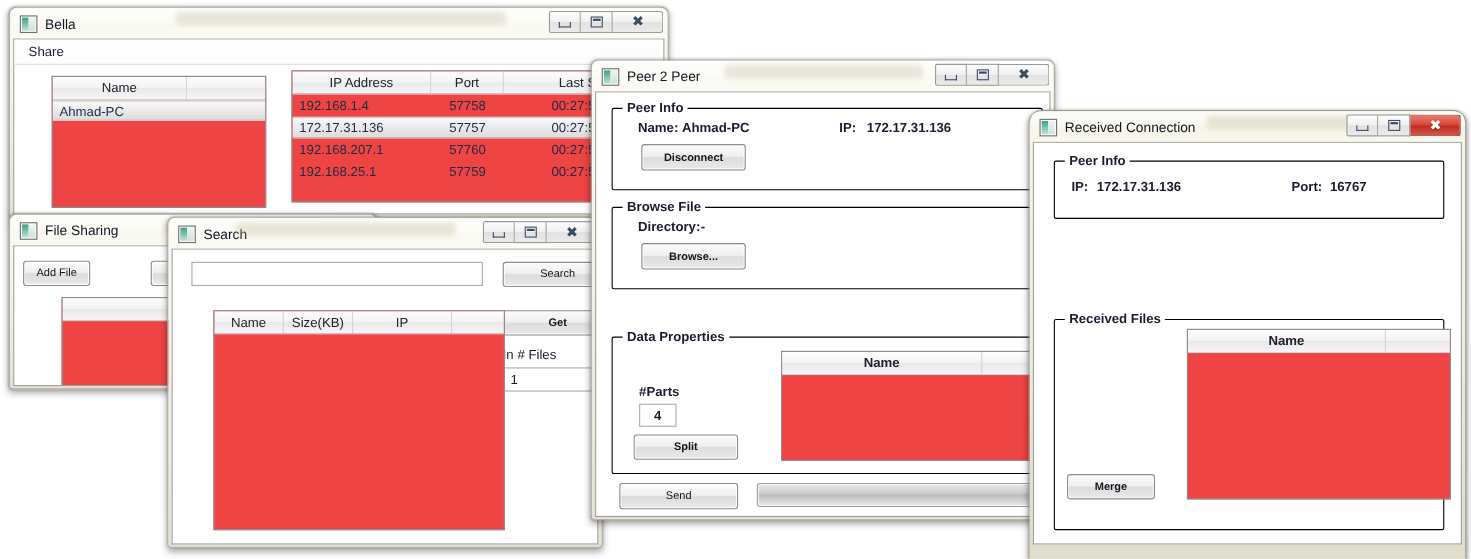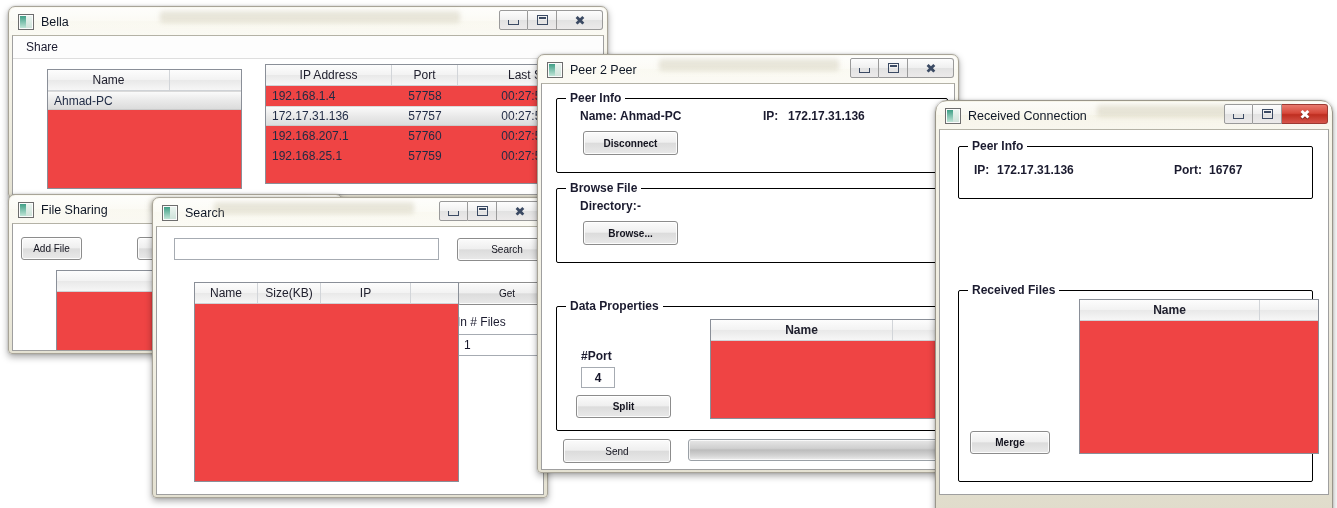--- a/index.html
+++ b/index.html
@@ -375,21 +375,21 @@
           <span class="glyph-max"></span>
         </div>
       <div class="wbtn close">
           <span class="glyph-x">✖</span>
         </div>
     </div>
   </div>
   <div class="client" style="height:269px;">
     <div class="tbox" style="left:17px; top:11px; width:265px; height:22px;" title=""></div>
     <div class="btn" style="left:300px; top:11px; width:100px; height:23px;">Search</div>
-    <div class="btn" style="left:300px; top:55px; width:100px; height:23px;">Get</div>
+    <div class="btn" style="left:300px; top:55px; width:100px; height:23px;font-weight:bold;">Get</div>
     <div class="lbl" style="left:300px; top:88px;">In # Files</div>
     <div class="tbox" style="left:300px; top:107px; width:100px; height:22px;">1</div>
 
     <div class="grid" style="left:17px; top:55px; width:265px; height:200px;">
       <div class="grid-head">
         <div class="gh" style="width:63px;">Name</div>
         <div class="gh" style="width:63px;">Size(KB)</div>
         <div class="gh" style="width:90px;">IP</div>
         <div class="gh" style="width:47px;"></div>
       </div>
@@ -430,21 +430,21 @@
 
     <div class="gbox" style="left:14px; top:104px; width:392px; height:75px;">
       <span class="gbox-title">Browse File</span>
       <span class="lbl" style="left:23px; top:10px;">Directory:</span>
       <span class="lbl" style="left:80px; top:10px;">-</span>
       <div class="btn" style="left:26px; top:32px; width:95px; height:24px;">Browse...</div>
     </div>
 
     <div class="gbox" style="left:14px; top:222px; width:392px; height:125px;">
       <span class="gbox-title">Data Properties</span>
-      <span class="lbl" style="left:24px; top:42px;">#Port</span>
+      <span class="lbl" style="left:24px; top:42px;">#Parts</span>
       <div class="tbox" style="left:24px; top:60px; width:34px; height:21px; justify-content:center; padding-left:0;">4</div>
       <div class="btn" style="left:19px; top:88px; width:95px; height:23px;">Split</div>
       <div class="grid" style="left:133px; top:12px; width:238px; height:100px;">
         <div class="grid-head">
           <div class="gh" style="width:182px;">Name</div>
           <div class="gh" style="width:54px;"></div>
         </div>
       </div>
     </div>
 

